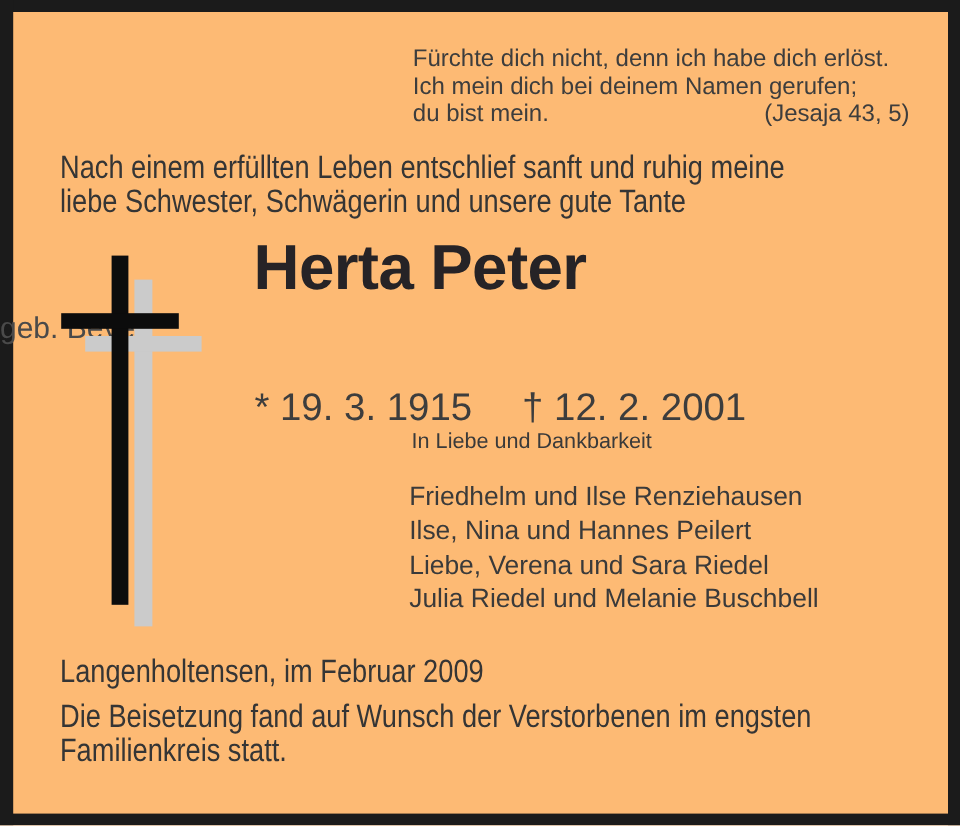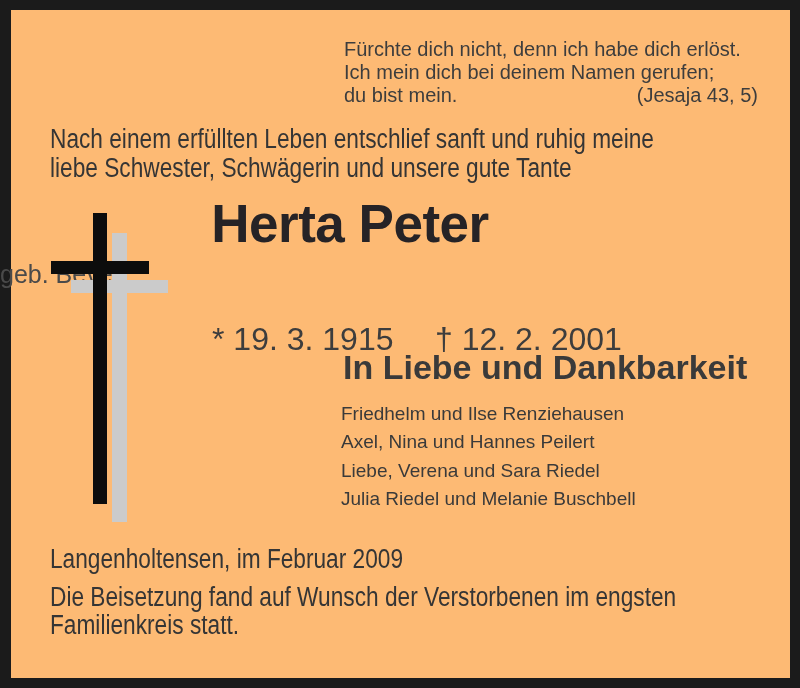--- a/index.html
+++ b/index.html
@@ -41,27 +41,26 @@
     left: 0; top: 261px; width: 800px;
     text-align: left;
     font-size: 25px; line-height: 26px;
     color: #4a4a4a;
   }
   .date { top: 300px; font-size: 32px; line-height: 27px; color: #3d3d3d; margin-top: 26px; }
   .birth { left: 212px; }
   .death { left: 435px; }
   .tribute {
     left: 343px; top: 354px;
-    font-size: 34px; line-height: 27px;
+    font-size: 18px; line-height: 27px;
     color: #3a3a3a;
-    font-weight: bold;
   }
   .mourners {
     left: 341px; top: 400px;
-    font-size: 19px; line-height: 28.4px;
+    font-size: 22px; line-height: 28.4px;
     color: #3a3a3a;
   }
   .dateline {
     left: 50px; top: 545px;
     font-size: 27px; line-height: 28px;
     color: #353535;
   }
   .closing {
     left: 50px; top: 583px;
     font-size: 27px; line-height: 28.3px;
@@ -105,21 +104,21 @@
   <div class="abs name-title">Herta Peter</div>
   <div class="abs maiden">geb. Beyer</div>
 
   <div class="abs date birth">* 19. 3. 1915</div>
   <div class="abs date death">† 12. 2. 2001</div>
 
   <div class="abs tribute">In Liebe und Dankbarkeit</div>
 
   <div class="abs mourners">
     <div>Friedhelm und Ilse Renziehausen</div>
-    <div>Axel, Nina und Hannes Peilert</div>
+    <div>Ilse, Nina und Hannes Peilert</div>
     <div>Liebe, Verena und Sara Riedel</div>
     <div>Julia Riedel und Melanie Buschbell</div>
   </div>
 
   <div class="abs dateline cond">Langenholtensen, im Februar 2009</div>
 
   <div class="abs closing cond">
     <div>Die Beisetzung fand auf Wunsch der Verstorbenen im engsten</div>
     <div>Familienkreis statt.</div>
   </div>

